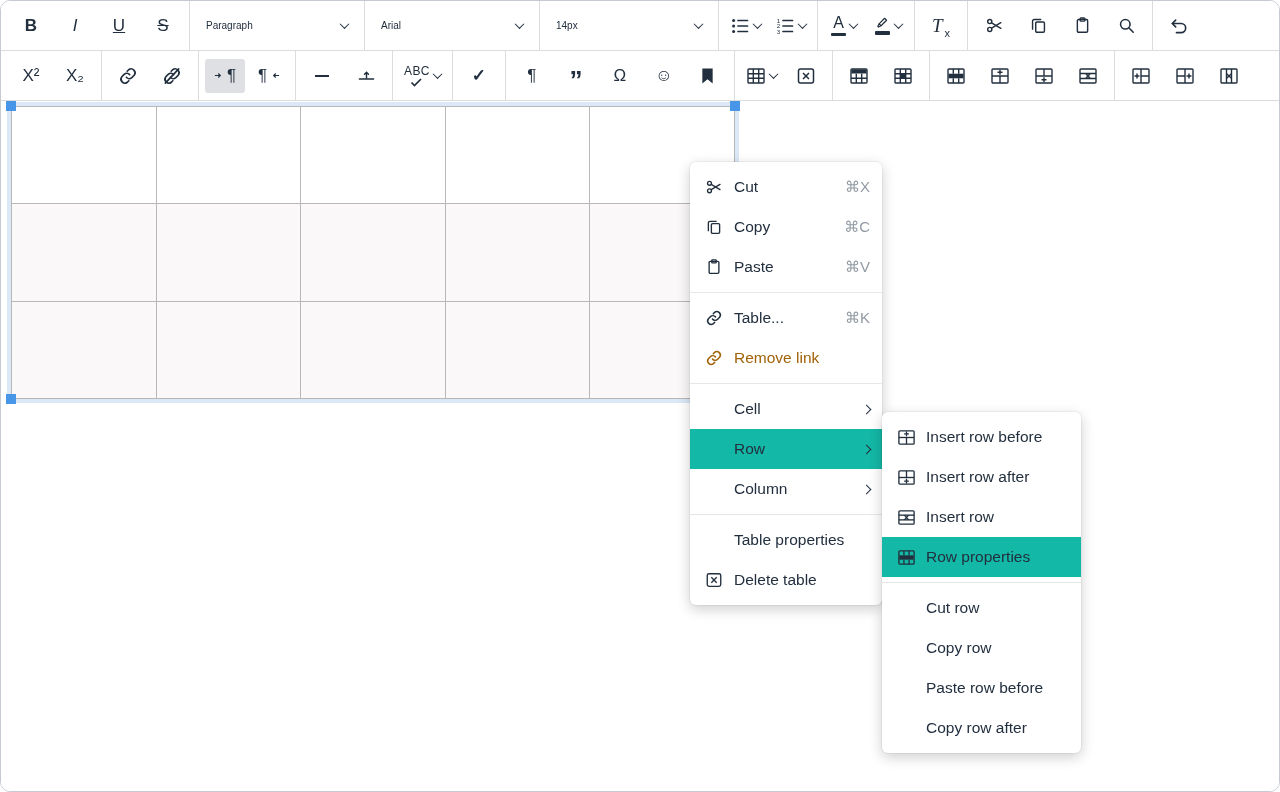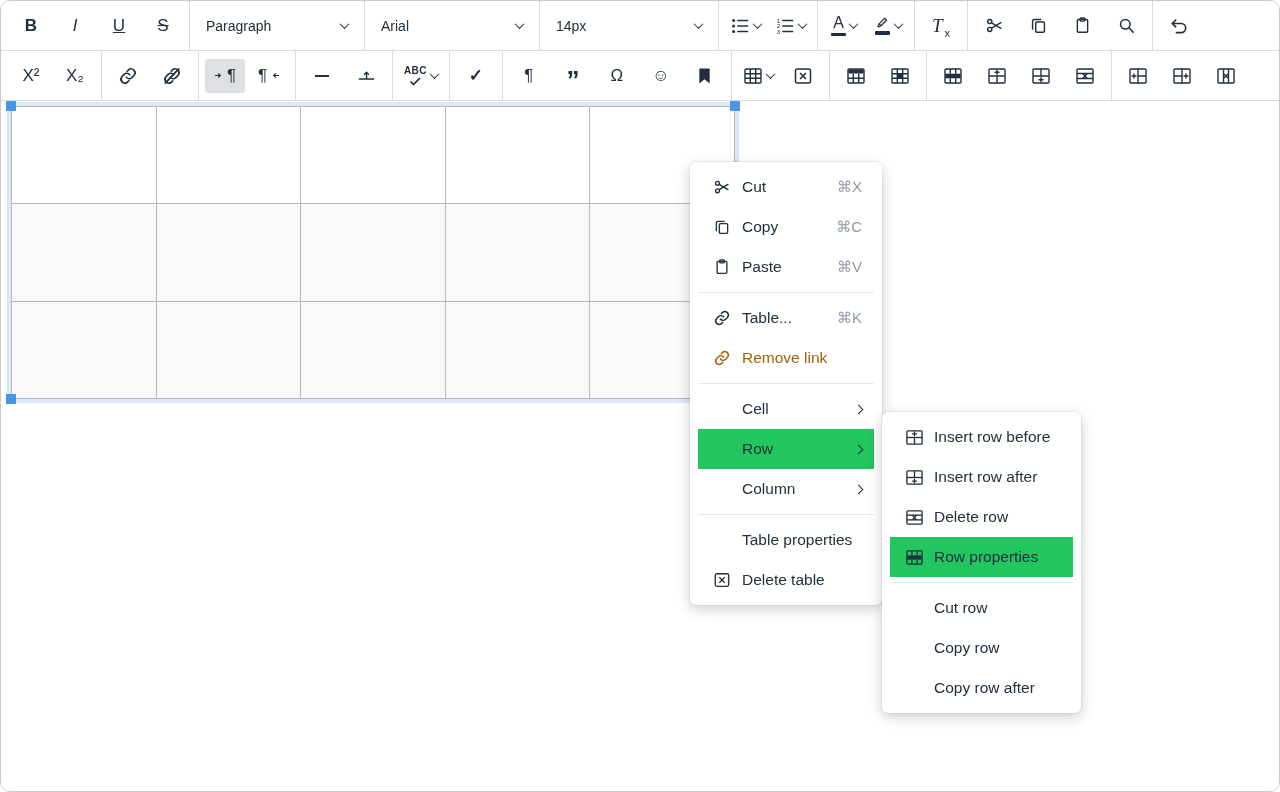--- a/index.html
+++ b/index.html
@@ -10,50 +10,50 @@
   
   .tb-row{display:flex;align-items:center;height:50px;border-bottom:1px solid #dcdcdc;padding:0 4px;background:#fff}
   .tb-group{display:flex;align-items:center;height:100%;padding:0 6px;gap:4px}
   .tb-sep{width:1px;height:100%;background:#dcdcdc;flex:none}
   button.tb{display:inline-flex;align-items:center;justify-content:center;gap:4px;min-width:40px;height:34px;border:0;background:transparent;border-radius:3px;color:#222f3e;font-family:inherit;font-size:17px;cursor:pointer;padding:0 5px;line-height:1}
   .tb.pressed{background:#dee0e3}
   .bold-g{font-weight:700;font-size:18px}
   .ital-g{font-style:italic;font-family:"Liberation Serif",serif;font-size:18px}
   .und-g{text-decoration:underline;font-size:17px}
   .str-g{text-decoration:line-through;font-size:17px}
-  .tb-select{display:flex;align-items:center;justify-content:space-between;height:34px;padding:0 10px;border-radius:3px;cursor:pointer;font-size:14px;color:#222f3e}
+  .tb-select{display:flex;align-items:center;justify-content:space-between;height:34px;padding:0 10px;border-radius:3px;cursor:pointer;font-size:10px;color:#222f3e}
   .sel-para{width:162px}.sel-font{width:162px}.sel-size{width:166px}
   .chev{width:7px;height:7px;border-right:1.6px solid #222f3e;border-bottom:1.6px solid #222f3e;transform:rotate(45deg) translate(-1px,-1px);flex:none}
   .stack{display:flex;flex-direction:column;align-items:center;gap:2px}
   .color-letter{font-size:16px;font-weight:400;line-height:1}
   .color-bar{width:15px;height:3.5px;background:#222f3e;border-radius:1px}
   .tx-main{font-style:italic;font-family:"Liberation Serif",serif;font-size:19px}
   .tx-sub{font-size:11px;align-self:flex-end;margin-bottom:4px;margin-left:-2px}
   .supsub{font-size:16px}
   .spell{display:flex;flex-direction:column;align-items:center;line-height:1;gap:1px}
-  .spell-abc{font-size:10px;font-weight:700;letter-spacing:.4px}
+  .spell-abc{font-size:12px;font-weight:400;letter-spacing:.4px}
   .glyph-quote{font-size:26px;font-weight:700;line-height:.4;margin-top:10px}
   .glyph-check{font-weight:700;font-size:16px}
   .svgi{display:block}
 
   
   .content{position:relative;height:690px;background:#fff}
   .table-wrap{position:absolute;left:10px;top:5px;width:724px;height:293px;box-shadow:0 0 0 4px #dbe8f8}
   table.doc{width:100%;height:100%;border-collapse:collapse;table-layout:fixed}
   table.doc td{border:1px solid #b8b8b8;background:#fff}
   table.doc tr+tr td{background:#faf8f8}
   .handle{position:absolute;width:10px;height:10px;background:#4796e8;z-index:3}
   .h-nw{left:-5px;top:-5px}.h-ne{right:-5px;top:-5px}.h-sw{left:-5px;bottom:-5px}.h-se{right:-5px;bottom:-5px}
 
   
-  .menu{position:absolute;background:#fff;border-radius:6px;box-shadow:0 4px 14px rgba(0,0,0,.2),0 0 0 1px rgba(0,0,0,.04);padding:5px 8px;z-index:20}
+  .menu{position:absolute;background:#fff;border-radius:6px;box-shadow:0 4px 14px rgba(0,0,0,.2),0 0 0 1px rgba(0,0,0,.04);padding:5px 0;z-index:20}
   .context-menu{left:690px;top:162px;width:192px}
   .submenu{left:882px;top:412px;width:199px}
   .mi{display:flex;align-items:center;height:40px;padding:0 12px 0 13px;cursor:pointer;font-size:15.5px;color:#222f3e;white-space:nowrap}
-  .mi.active{background:#22c55e}
+  .mi.active{background:#14b8a6}
   .mi.disabled{color:#a16207;cursor:default}
   .mi-ico{width:22px;margin-right:9px;display:flex;align-items:center;justify-content:center;flex:none}
   .mi-label{flex:1;overflow:hidden}
   .mi-sc{color:#929aa3;margin-left:10px;font-size:15px}
   .mi-chev{width:7px;height:7px;border-right:1.6px solid #222f3e;border-bottom:1.6px solid #222f3e;transform:rotate(-45deg);margin-left:8px;flex:none}
   .menu-div{height:1px;background:#e7e7e7;margin:5px 0}
 </style>
 </head>
 <body>
 
@@ -525,21 +525,21 @@
   </div>
   <div class="mi">
     <span class="mi-ico">
         <svg width="19" height="19" viewBox="0 0 20 20" fill="none" stroke="currentColor" stroke-width="1.4">
           <rect x="2" y="3" width="16" height="14" rx="1"></rect>
           <line x1="2" y1="7.5" x2="18" y2="7.5"></line>
           <line x1="2" y1="12.5" x2="18" y2="12.5"></line>
           <path d="M7.8 7.5l4.4 5M12.2 7.5l-4.4 5" stroke-width="1.5"></path>
         </svg>
       </span>
-    <span class="mi-label">Delete row</span>
+    <span class="mi-label">Insert row</span>
   </div>
   <div class="mi active">
     <span class="mi-ico">
         <svg width="19" height="19" viewBox="0 0 20 20" fill="none" stroke="currentColor" stroke-width="1.4">
           <rect x="2" y="3" width="16" height="14" rx="1"></rect>
           <rect x="2.5" y="7.7" width="15" height="4.6" fill="currentColor" stroke="none"></rect>
           <line x1="7.3" y1="3" x2="7.3" y2="7.7"></line>
           <line x1="12.7" y1="3" x2="12.7" y2="7.7"></line>
           <line x1="7.3" y1="12.3" x2="7.3" y2="17"></line>
           <line x1="12.7" y1="12.3" x2="12.7" y2="17"></line>
@@ -551,15 +551,19 @@
   <div class="mi">
     <span class="mi-ico"></span>
     <span class="mi-label">Cut row</span>
   </div>
   <div class="mi">
     <span class="mi-ico"></span>
     <span class="mi-label">Copy row</span>
   </div>
   <div class="mi">
     <span class="mi-ico"></span>
+    <span class="mi-label">Paste row before</span>
+  </div>
+  <div class="mi">
+    <span class="mi-ico"></span>
     <span class="mi-label">Copy row after</span>
   </div>
 </div>
 
 </body></html>

